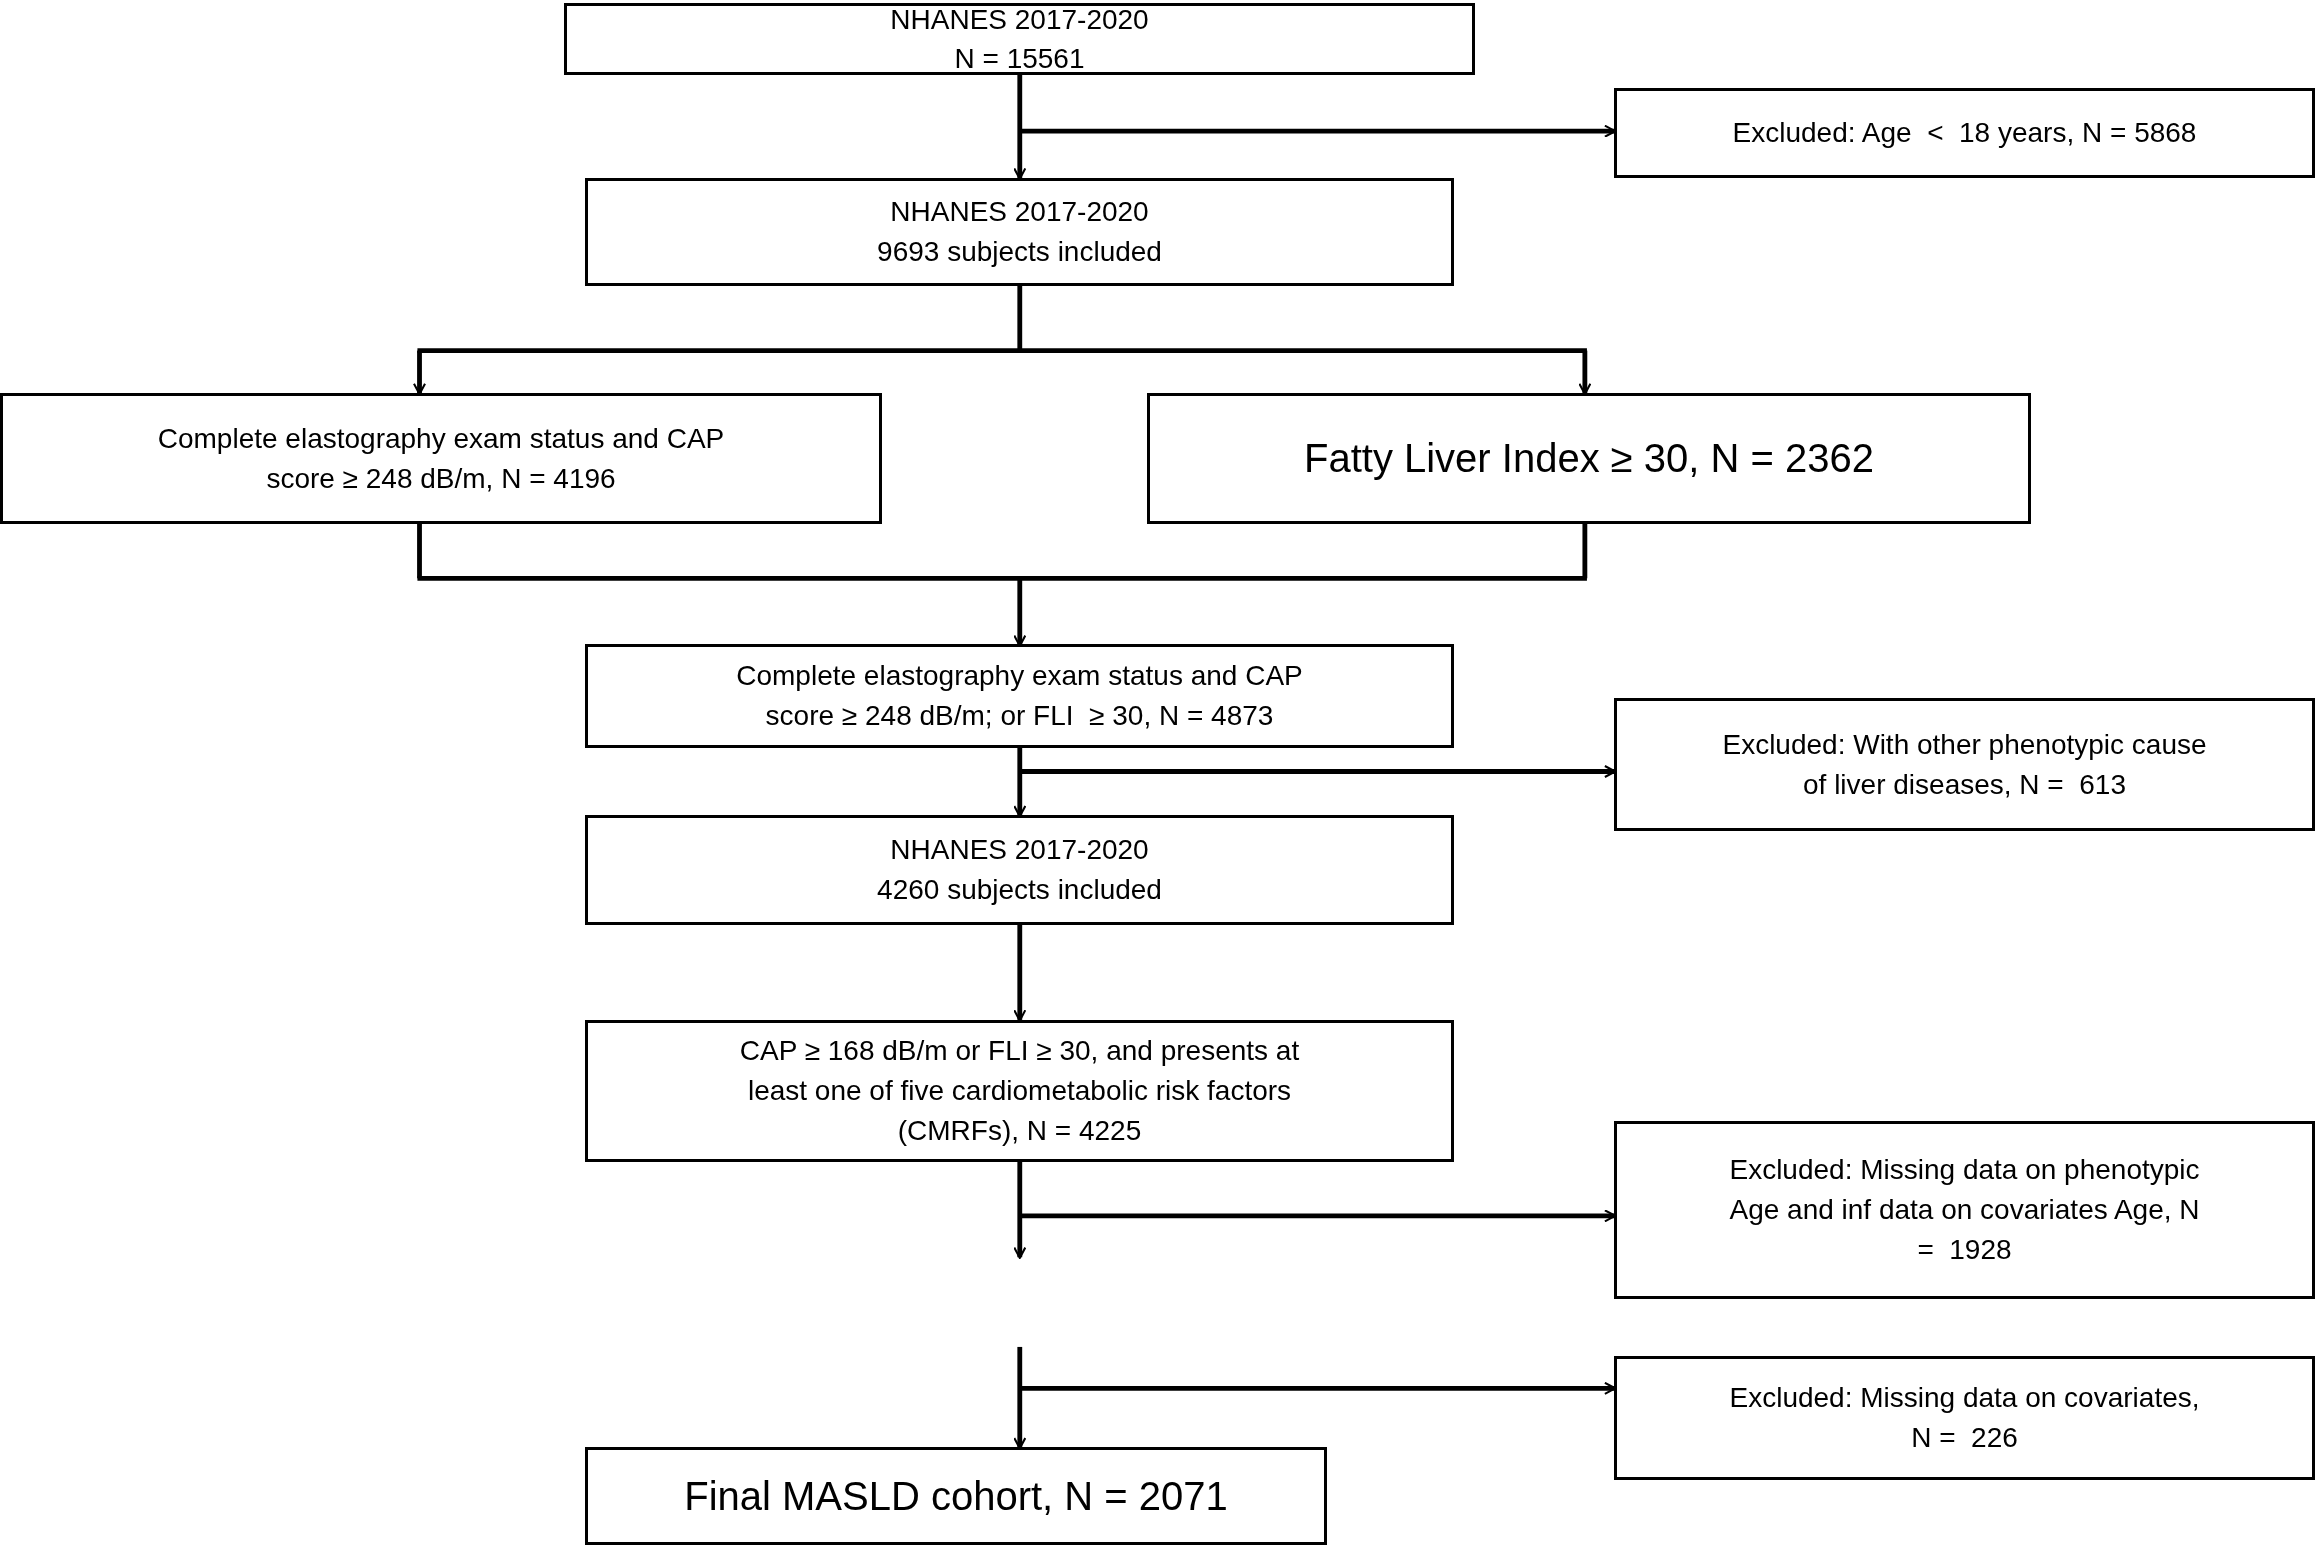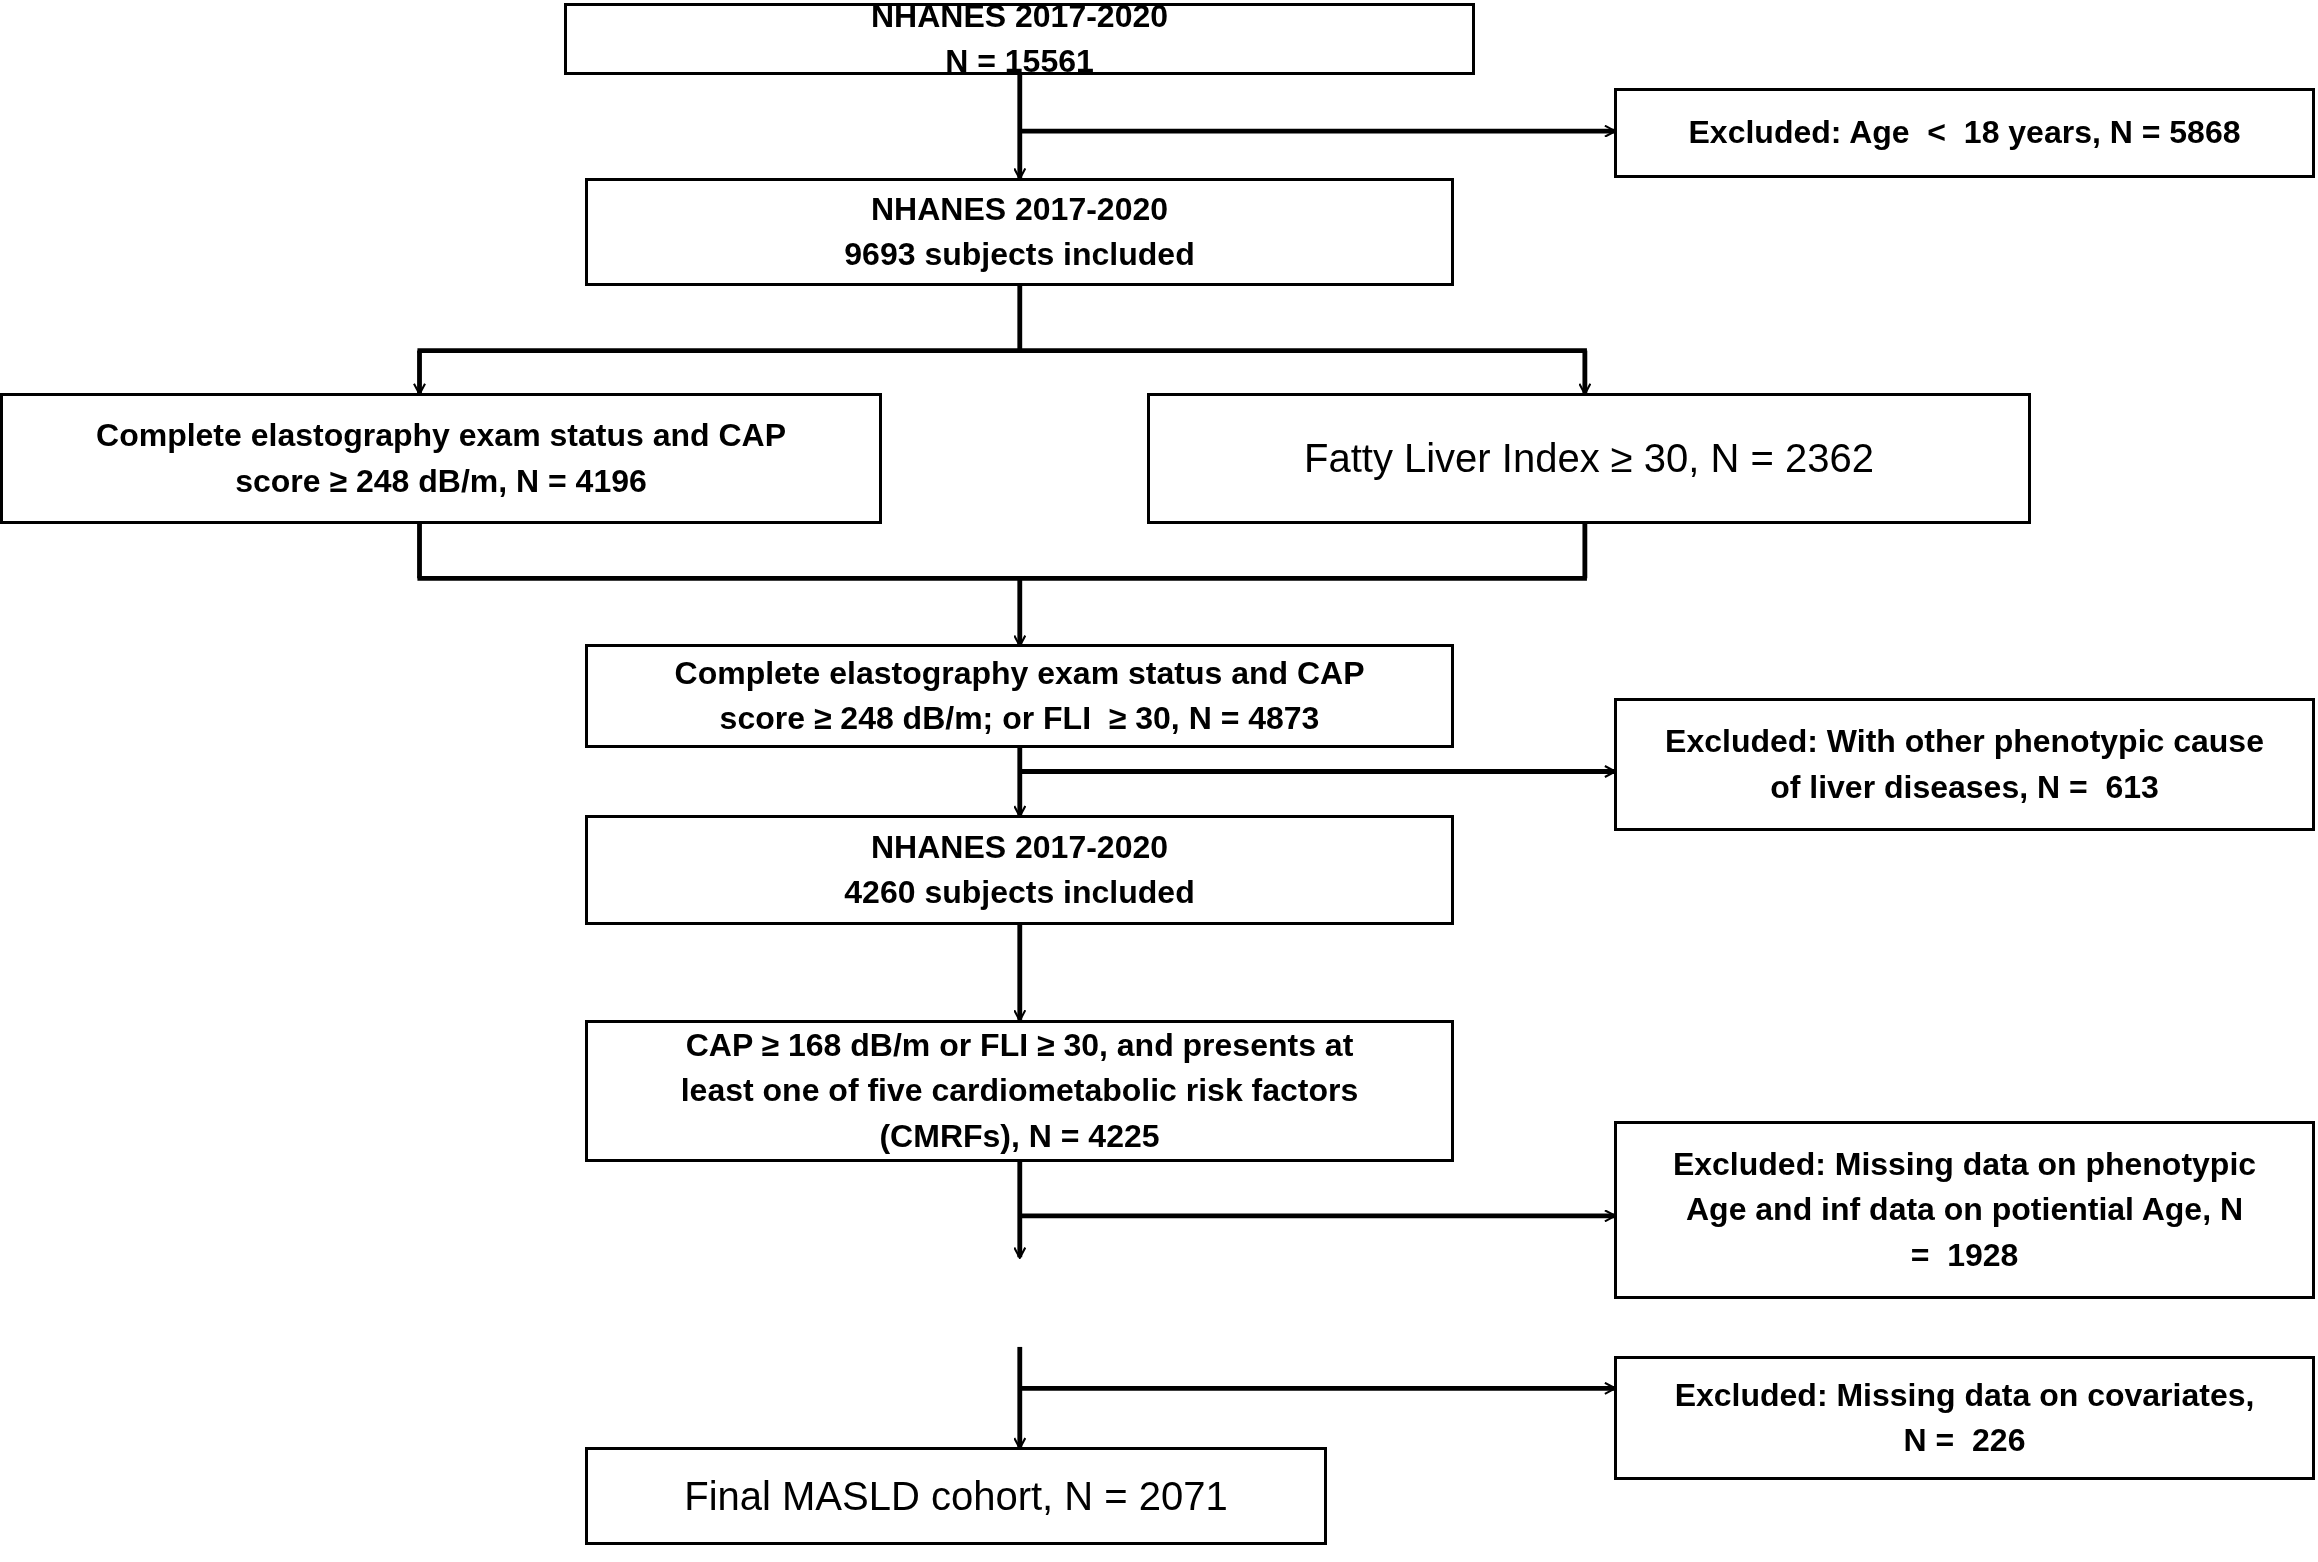--- a/index.html
+++ b/index.html
@@ -33,21 +33,21 @@
     justify-content: center;
     text-align: center;
     color: #000000;
     line-height: 1.42;
     padding: 2.8px 9.7px;
   }
   .node .ln {
     display: block;
     white-space: pre;
   }
-  .fs-base   { font-size: 32px; font-weight: bold; }
+  .fs-base   { font-size: 28px; }
   .fs-big    { font-size: 40px; }
 </style>
 </head>
 <body>
 
 <div id="stage">
 
   <svg id="wires" viewBox="0 0 3361 2265" xmlns="http://www.w3.org/2000/svg">
     <defs>
       <marker id="ah" markerWidth="18" markerHeight="18" refX="15" refY="9" orient="auto" markerUnits="userSpaceOnUse">
@@ -147,21 +147,21 @@
     <span class="ln">Excluded: Age  &lt;  18 years, N = 5868</span>
   </div>
 
   <div class="node fs-base" style="left:1614px; top:698px; width:701px; height:133px;">
     <span class="ln">Excluded: With other phenotypic cause</span>
     <span class="ln">of liver diseases, N =  613</span>
   </div>
 
   <div class="node fs-base" style="left:1614px; top:1121px; width:701px; height:178px;">
     <span class="ln">Excluded: Missing data on phenotypic</span>
-    <span class="ln">Age and inf data on potiential Age, N</span>
+    <span class="ln">Age and inf data on covariates Age, N</span>
     <span class="ln">=  1928</span>
   </div>
 
   <div class="node fs-base" style="left:1614px; top:1356px; width:701px; height:124px;">
     <span class="ln">Excluded: Missing data on covariates,</span>
     <span class="ln">N =  226</span>
   </div>
 
 </div>
 

